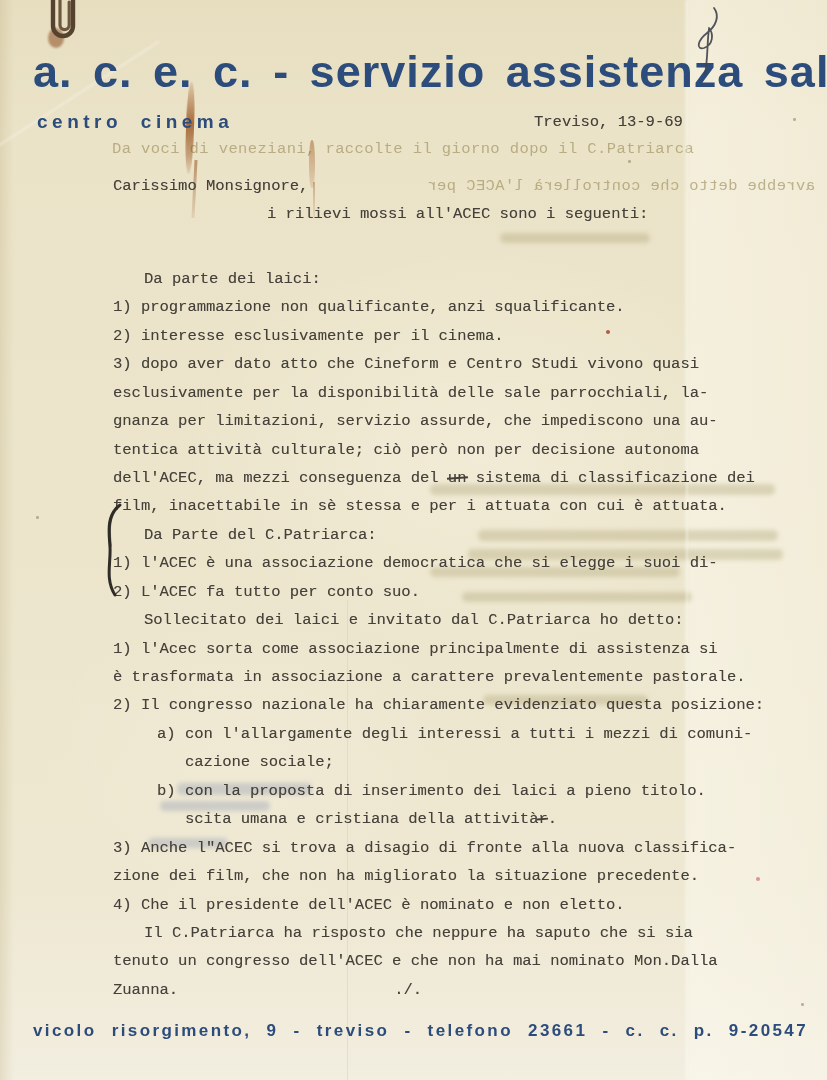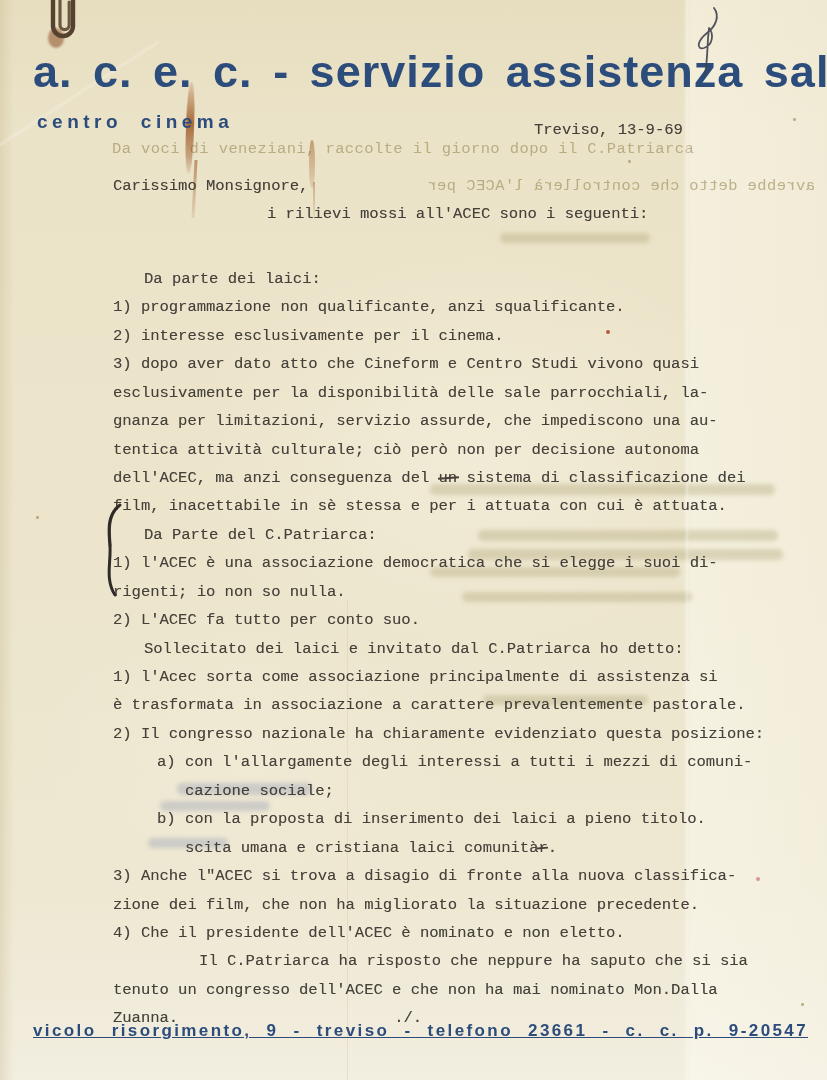--- a/index.html
+++ b/index.html
@@ -20,21 +20,21 @@
     font-size:45px; letter-spacing:1px; word-spacing:7px;
     color:#2c4c7c; white-space:nowrap;
   }
   .brand-sub{
     position:absolute; left:37px; top:111px;
     font-family:"Liberation Sans", sans-serif; font-weight:bold;
     font-size:19px; letter-spacing:4.5px; word-spacing:9px;
     color:#2c4c7c; white-space:nowrap;text-align:right;
   }
   .dateline{
-    position:absolute; left:534px; top:121px;
+    position:absolute; left:534px; top:113px;
     font-size:15.5px; color:#45413a; white-space:nowrap;
     text-shadow:.2px .3px 0 rgba(60,55,50,.35);
   }
   
   .letter-body{
     position:absolute; left:113px; top:172px; width:690px;
     font-size:15.5px; line-height:28.45px; color:#45413a;
     text-shadow:.2px .3px 0 rgba(60,55,50,.35);
   }
   .line{white-space:pre; height:28.45px;}
@@ -42,21 +42,21 @@
   .struck::after{
     content:""; position:absolute; left:-1px; right:-1px; top:46%;
     border-top:2.2px solid #45413a; transform:rotate(-4deg);
   }
   .tail{margin-left:216px;}
   
   .footer-line{
     position:absolute; left:33px; top:1021px; width:780px;
     font-family:"Liberation Sans", sans-serif; font-weight:bold;
     font-size:17px; letter-spacing:2.4px; word-spacing:8px;
-    color:#2c4c7c; white-space:nowrap;text-decoration:underline;
+    color:#2c4c7c; white-space:nowrap;
   }
   
   .bleed{
     position:absolute; font-size:15.5px; white-space:nowrap;
     color:rgba(148,132,80,.58); filter:blur(.6px); letter-spacing:.4px;
   }
   .bleed.mirror{transform:scaleX(-1); transform-origin:center;}
   .blob{position:absolute; border-radius:5px; filter:blur(2px);}
   .blob.tan{background:rgba(160,148,95,.30);}
   .blob.blue{background:rgba(80,100,155,.22);}
@@ -139,38 +139,37 @@
   <div class="letter-body" id="letter-body">
       <div class="line"><span>Carissimo Monsignore,</span></div>
       <div class="line" style="padding-left: 154px;"><span>i rilievi mossi all'ACEC sono i seguenti:</span></div>
       <div class="line" style="padding-left: 31px; margin-top: 36px;"><span>Da parte dei laici:</span></div>
       <div class="line"><span>1) programmazione non qualificante, anzi squalificante.</span></div>
       <div class="line"><span>2) interesse esclusivamente per il cinema.</span></div>
       <div class="line"><span>3) dopo aver dato atto che Cineform e Centro Studi vivono quasi</span></div>
       <div class="line"><span>esclusivamente per la disponibilità delle sale parrocchiali, la-</span></div>
       <div class="line"><span>gnanza per limitazioni, servizio assurde, che impediscono una au-</span></div>
       <div class="line"><span>tentica attività culturale; ciò però non per decisione autonoma</span></div>
-      <div class="line"><span>dell'ACEC, ma anzi conseguenza del </span><span class="struck">un</span><span> sistema di classificazione dei</span></div>
+      <div class="line"><span>dell'ACEC, ma mezzi conseguenza del </span><span class="struck">un</span><span> sistema di classificazione dei</span></div>
       <div class="line"><span>film, inacettabile in sè stessa e per i attuata con cui è attuata.</span></div>
       <div class="line" style="padding-left: 31px;"><span>Da Parte del C.Patriarca:</span></div>
       <div class="line"><span>1) l'ACEC è una associazione democratica che si elegge i suoi di-</span></div>
-      <div class="line"><span>rigenti; io non so nulla.</span></div>
       <div class="line"><span>2) L'ACEC fa tutto per conto suo.</span></div>
       <div class="line" style="padding-left: 31px;"><span>Sollecitato dei laici e invitato dal C.Patriarca ho detto:</span></div>
       <div class="line"><span>1) l'Acec sorta come associazione principalmente di assistenza si</span></div>
       <div class="line"><span>è trasformata in associazione a carattere prevalentemente pastorale.</span></div>
       <div class="line"><span>2) Il congresso nazionale ha chiaramente evidenziato questa posizione:</span></div>
       <div class="line" style="padding-left: 44px;"><span>a) con l'allargamente degli interessi a tutti i mezzi di comuni-</span></div>
       <div class="line" style="padding-left: 72px;"><span>cazione sociale;</span></div>
       <div class="line" style="padding-left: 44px;"><span>b) con la proposta di inserimento dei laici a pieno titolo.</span></div>
-      <div class="line" style="padding-left: 72px;"><span>scita umana e cristiana laici comunità</span><span class="struck">r</span><span>.</span></div>
+      <div class="line" style="padding-left: 72px;"><span>scita umana e cristiana della attività</span><span class="struck">r</span><span>.</span></div>
       <div class="line"><span>3) Anche l"ACEC si trova a disagio di fronte alla nuova classifica-</span></div>
       <div class="line"><span>zione dei film, che non ha migliorato la situazione precedente.</span></div>
       <div class="line"><span>4) Che il presidente dell'ACEC è nominato e non eletto.</span></div>
-      <div class="line" style="padding-left: 31px; text-align: center;"><span>Il C.Patriarca ha risposto che neppure ha saputo che si sia</span></div>
+      <div class="line" style="padding-left: 31px;"><span>Il C.Patriarca ha risposto che neppure ha saputo che si sia</span></div>
       <div class="line"><span>tenuto un congresso dell'ACEC e che non ha mai nominato Mon.Dalla</span></div>
       <div class="line"><span>Zuanna.</span><span class="tail">./.</span></div>
     </div>
 
   <div class="footer-line">vicolo risorgimento, 9 - treviso - telefono 23661 - c. c. p. 9-20547</div>
 
   <svg class="artifact" style="left:46px; top:-8px;" width="34" height="56" viewBox="0 0 34 56">
     <path d="M7,-4 L7,34 A10,10 0 0 0 27,34 L27,4" fill="none" stroke="#55422f" stroke-width="4.4" stroke-linecap="round"></path>
     <path d="M14,-4 L14,33 A4.6,4.6 0 0 0 23.2,33 L23.2,10" fill="none" stroke="#6e5741" stroke-width="3.2" stroke-linecap="round"></path>
   </svg>

